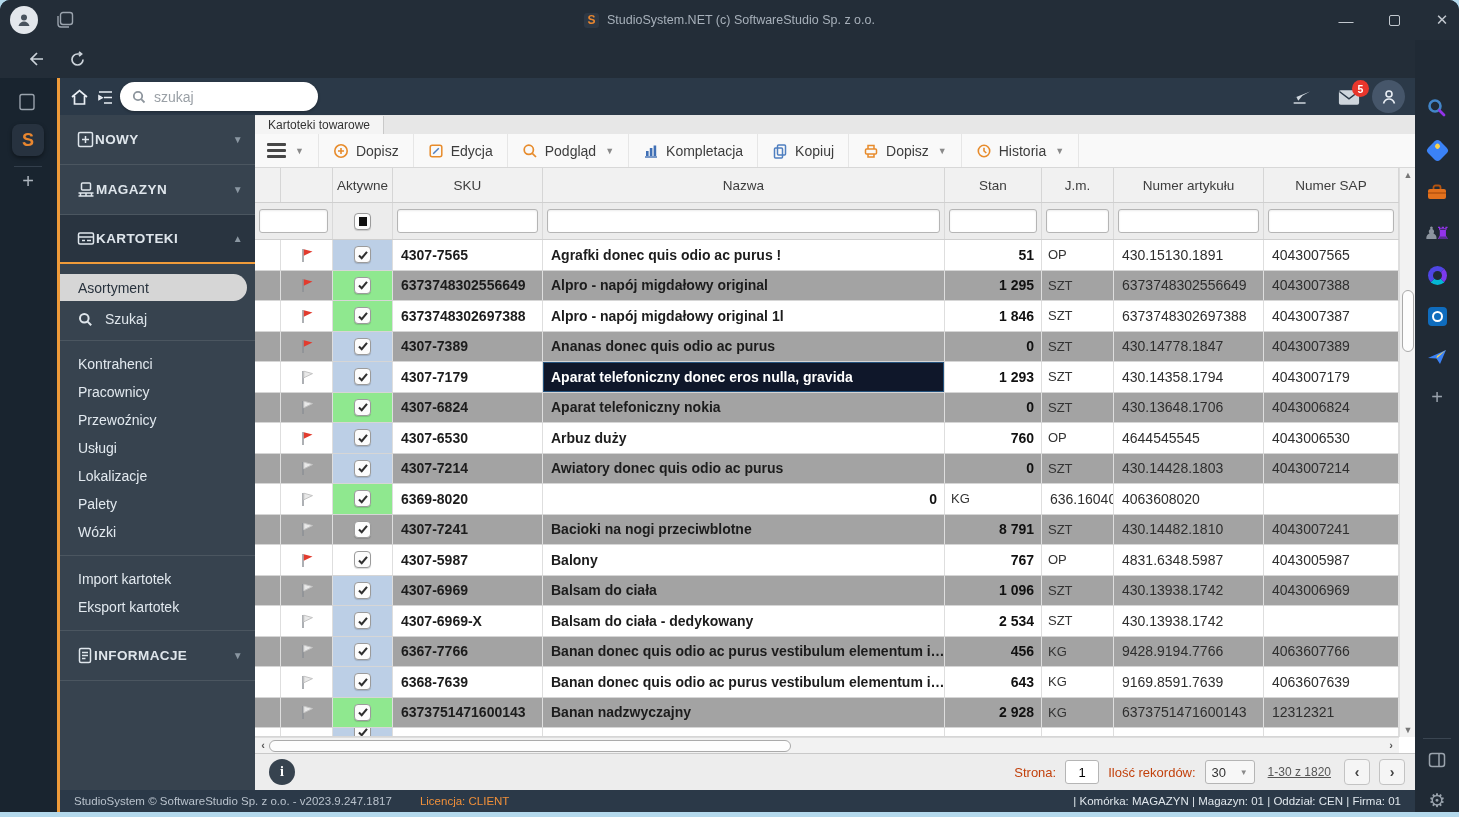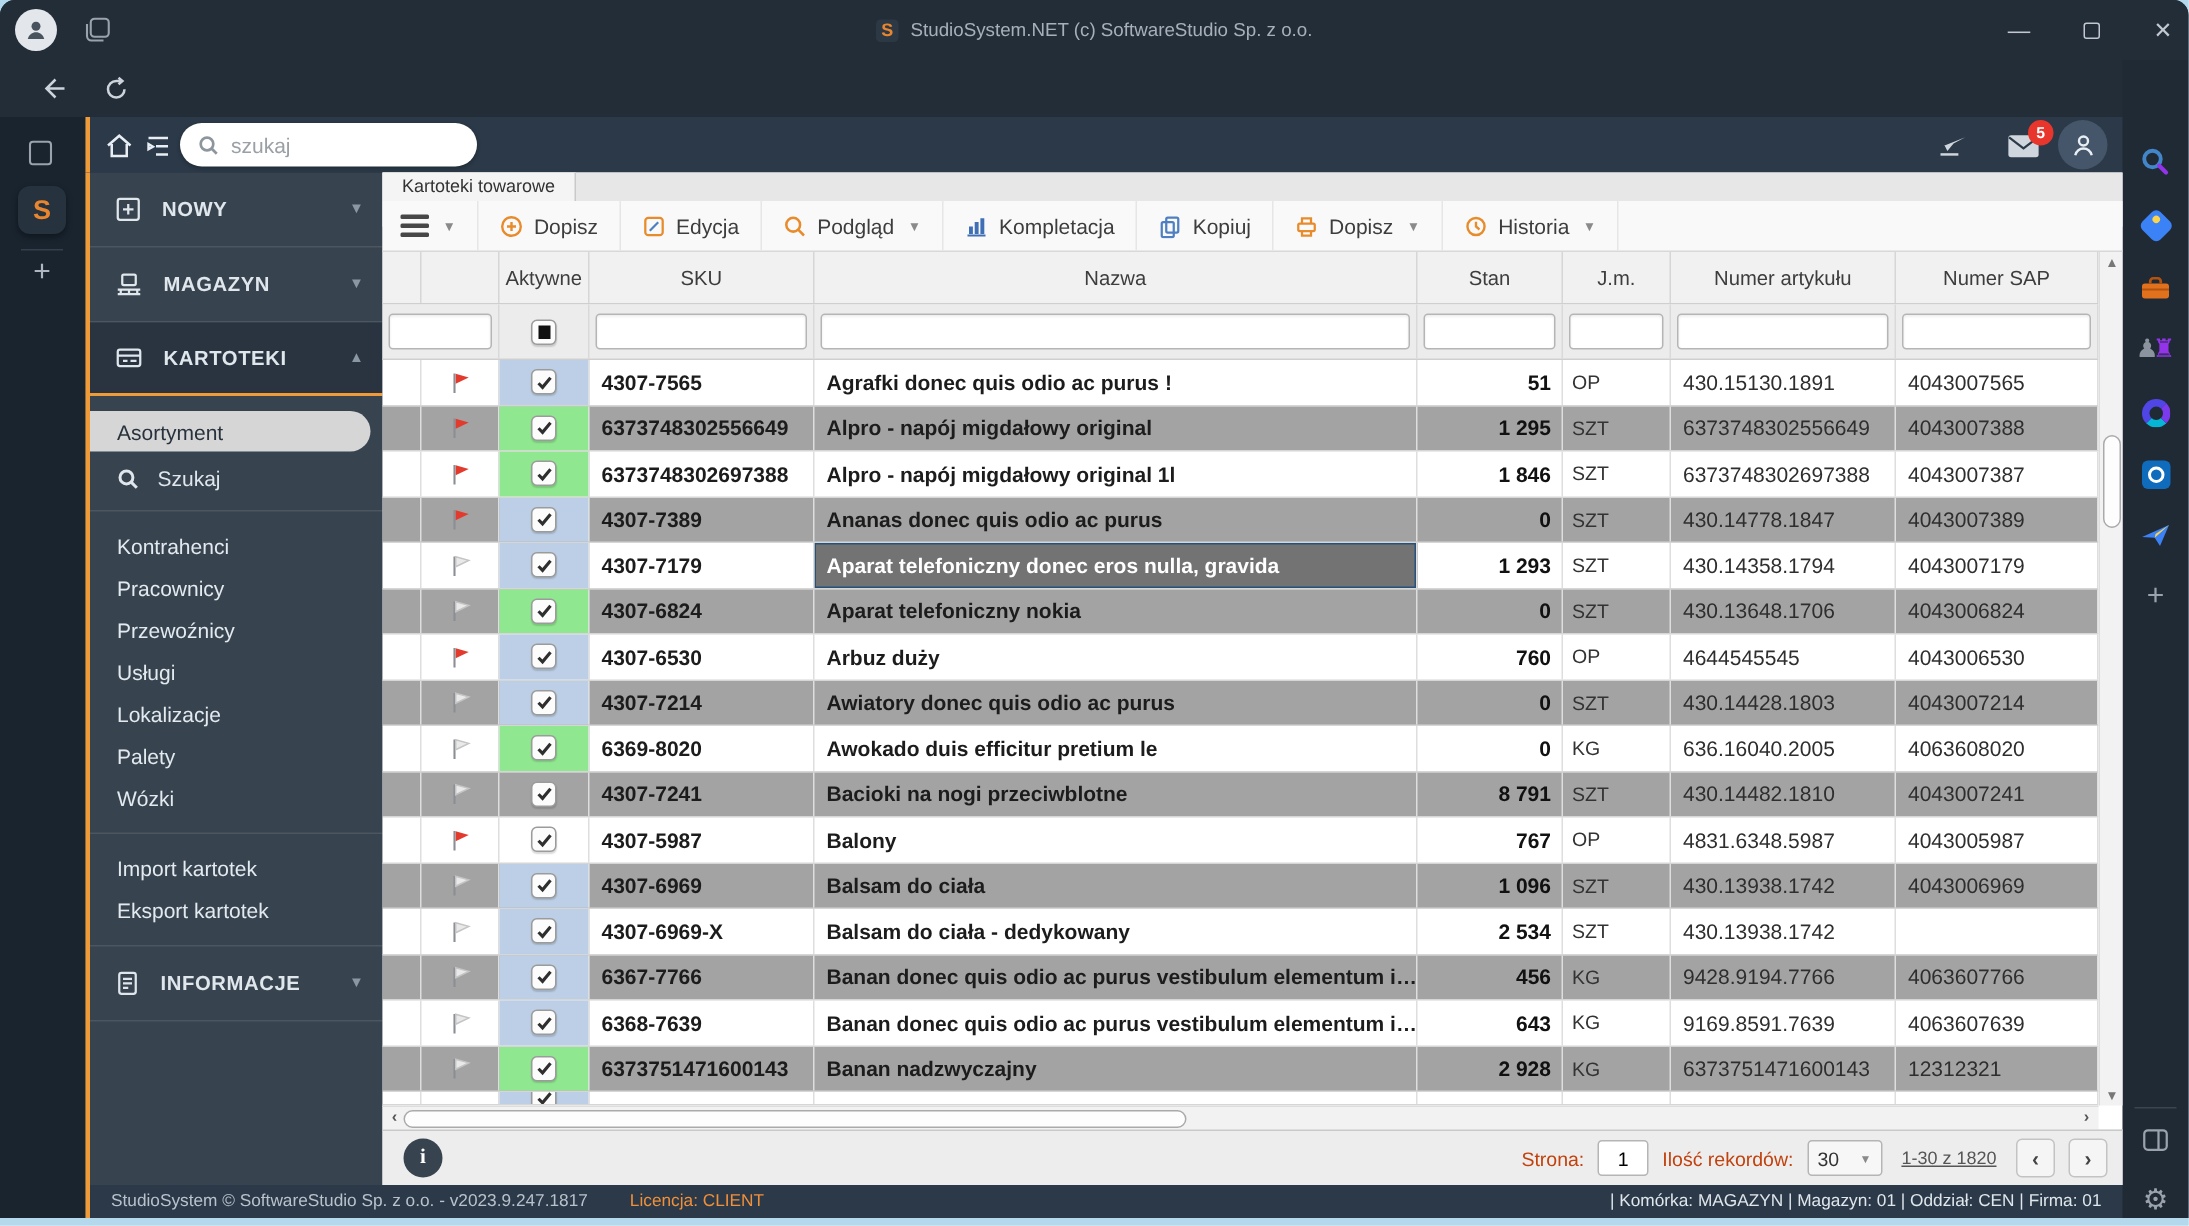--- a/index.html
+++ b/index.html
@@ -55,21 +55,21 @@
   #app-header { position:absolute; left:57px; top:78px; width:1358px; height:37px; background:#2b3948; border-left:3px solid #ef9b3a; }
   .ah-ic { position:absolute; top:8px; width:22px; height:22px; display:flex; align-items:center; justify-content:center; }
   #search-pill { position:absolute; left:60px; top:4px; width:198px; height:29px; border-radius:15px; background:#fff; display:flex; align-items:center; padding:0 12px; gap:8px; box-shadow:0 1px 3px rgba(0,0,0,.3); }
   #search-pill input { border:none; outline:none; width:130px; font-size:14px; color:#555; background:transparent; font-family:"Liberation Sans","DejaVu Sans",sans-serif; }
   #search-pill input::placeholder { color:#9aa0a6; }
   #mail-badge { position:absolute; left:1292px; top:2px; min-width:17px; height:17px; border-radius:9px; background:#e8362c; color:#fff; font-size:10.5px; font-weight:700; display:flex; align-items:center; justify-content:center; padding:0 4px; }
   #user-circle { position:absolute; left:1312px; top:2px; width:33px; height:33px; border-radius:50%; background:#46566a; display:flex; align-items:center; justify-content:center; }
 
   
   #app-sidebar { position:absolute; left:57px; top:115px; width:198px; height:675px; background:#37434f; border-left:3px solid #ef9b3a; color:#dfe6ec; }
-  .sb-section { height:49px; display:flex; align-items:center; gap:13px; padding:0 12px 0 16px; font-size:13.5px; font-weight:700; letter-spacing:.4px; }
+  .sb-section { height:49px; display:flex; align-items:center; padding:0 12px 0 16px; font-size:13.5px; font-weight:700; letter-spacing:.4px; }
   .sb-section .sb-lbl { flex:1; }
   .sb-caret { color:#8b97a2; font-size:10px; }
   .sb-sep { height:1px; background:rgba(255,255,255,.10); }
   .sb-kart { background:#293440; border-bottom:2px solid #ef9b3a; }
   .sb-sub { padding:10px 0 6px 0; }
   .sb-pill { height:27px; margin-right:8px; background:#d6d6d6; color:#28323d; border-radius:0 14px 14px 0; display:flex; align-items:center; padding-left:18px; font-size:14px; }
   .sb-search { height:30px; display:flex; align-items:center; gap:12px; padding-left:18px; font-size:14px; margin-top:3px; }
   .sb-links { padding:9px 0; }
   .sb-link { height:28px; display:flex; align-items:center; padding-left:18px; font-size:14px; color:#e2e9ef; }
 
@@ -97,21 +97,21 @@
   #rows { position:absolute; left:0; top:125px; width:1144px; height:497px; overflow:hidden; }
   .trow { height:30.5px; border-bottom:1px solid #d6d6d6; background:#fff; }
   .trow.alt { background:#a3a3a3; }
   .trow.partial { height:9px; overflow:hidden; }
   .td { display:flex; align-items:center; border-right:1px solid #dedede; overflow:hidden; white-space:nowrap; }
   .c-flag { justify-content:center; }
   .c-cb { justify-content:center; }
   .cb-blue { background:#bccfe6; }
   .cb-green { background:#8fe88f; }
   .c-sku,.c-name { padding-left:8px; font-weight:700; font-size:14px; color:#1c1c1c; }
-  .c-name.sel { background:#737373; color:#fff; box-shadow:inset 0 0 0 1px #24527d; }
+  .c-name.sel { background:#0f172a; color:#fff; box-shadow:inset 0 0 0 1px #24527d; }
   .c-stan { justify-content:flex-end; padding-right:7px; font-weight:700; font-size:14px; color:#111; }
   .c-jm { padding-left:6px; font-size:13px; color:#333; }
   .c-art,.c-sap { padding-left:8px; font-size:14px; color:#2e2e2e; }
   .cbx { width:17px; height:17px; background:#fcfcfc; border:1px solid #9b9b9b; border-radius:4px; display:flex; align-items:center; justify-content:center; box-shadow:0 1px 1px rgba(0,0,0,.15); }
   .cbx-ind i { display:block; width:8px; height:9px; background:#111; }
   .flag { width:16px; height:16px; display:block; }
 
   
   #vsb { position:absolute; right:0; top:53px; width:16px; height:569px; background:#f2f2f2; border-left:1px solid #ddd; }
   .vsb-arrow { position:absolute; left:0; width:16px; height:14px; color:#777; font-size:9px; text-align:center; line-height:14px; }
@@ -679,21 +679,20 @@
             </svg>
     </div>
     <div class="td c-cb cb-green">
       <span class="cbx">
         <svg width="12" height="12" viewBox="0 0 12 12" fill="none">
                 <path d="m2 6.5 2.7 2.7L10 2.8" stroke="#2f2f2f" stroke-width="2.1"></path>
               </svg>
       </span>
     </div>
     <div class="td c-sku">6369-8020</div>
-    <div class="td c-name">Awokado duis efficitur pretium le</div>
     <div class="td c-stan">0</div>
     <div class="td c-jm">KG</div>
     <div class="td c-art">636.16040.2005</div>
     <div class="td c-sap">4063608020</div>
   </div>
         <div class="trow tgrid alt">
     <div class="td c-handle"></div>
     <div class="td c-flag">
       <svg class="flag" viewBox="0 0 16 16">
               <path class="pole" d="M4 2v13" stroke="#8a8f94" stroke-width="1.4"></path>

